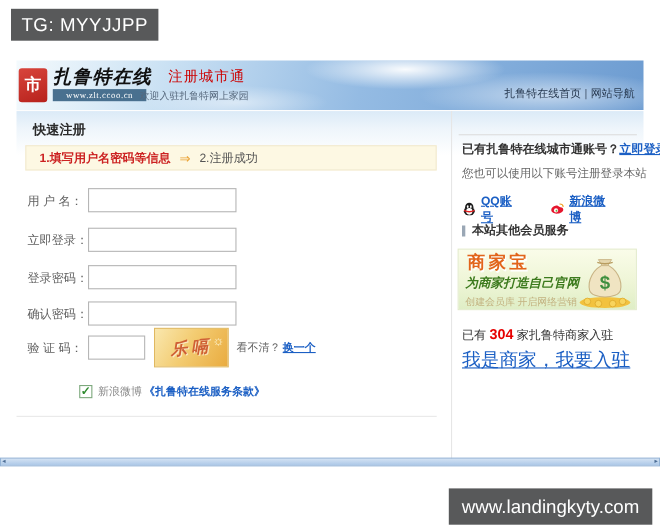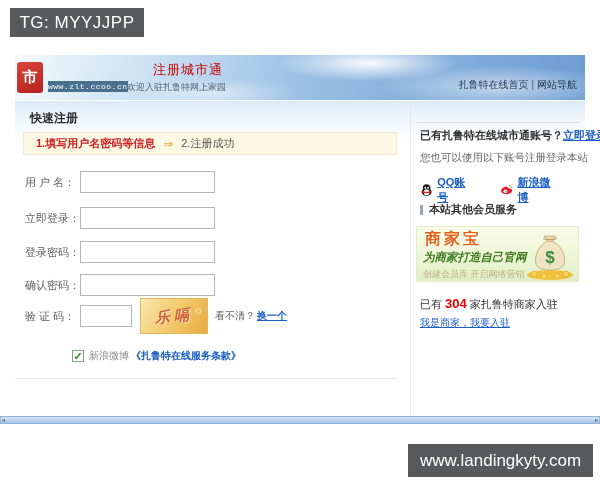--- a/index.html
+++ b/index.html
@@ -37,21 +37,21 @@
     position:absolute; left:2px; top:7px; width:26px; height:31px;
     background:linear-gradient(160deg,#d8453c,#b7221c); color:#fff; border-radius:3px;
     font-size:15px; font-weight:bold; display:flex; align-items:center; justify-content:center;
   }
   .site-name {
     position:absolute; left:33px; top:3px; font-family:"DejaVu Serif", serif;
     font-style:italic; font-weight:bold; font-size:17px; color:#101010; letter-spacing:1px;
   }
   .site-url {
     position:absolute; left:33px; top:26px; background:#49708f; color:#fff;
-    font-size:8px; padding:1px 0; letter-spacing:.5px; font-family:Liberation Mono, monospace;
+    font-size:8px; padding:1px 12px; letter-spacing:.5px; font-family:Liberation Serif, serif;
   }
   .reg-title { position:absolute; left:112px; top:6px; color:#cc0000; font-weight:normal; font-size:13px; letter-spacing:1px;padding-left:26px; }
   .reg-subtitle { position:absolute; left:112px; top:26px; color:#55677c; font-size:9px; }
   .header-nav { position:absolute; right:8px; top:23px; font-size:10px; color:#26384f; }
   .header-nav a { color:#26384f; text-decoration:none; }
   .nav-sep { margin:0 3px; color:#46586f; }
   
   .content {
     position:absolute; top:46px; left:0; right:0; bottom:0;
     background:linear-gradient(180deg, #dbeaf7 0px, #eef5fb 16px, #ffffff 40px);
@@ -119,39 +119,40 @@
   }
   .banner-title {
     position:absolute; left:8px; top:2px; color:#e2641b; font-weight:bold; font-size:16px;
     letter-spacing:3px; text-shadow:1px 1px 0 #fff;
   }
   .banner-sub { position:absolute; left:6px; top:23px; color:#3c7a1d; font-weight:bold; font-style:italic; font-size:11.5px; white-space:nowrap; }
   .banner-tag { position:absolute; left:6px; top:41px; color:#c3b280; font-size:9px; white-space:nowrap; }
   .banner svg { position:absolute; right:2px; top:2px; }
   .sb-stats { position:absolute; left:9px; top:195px; font-size:11px; color:#333; }
   .stat-count { color:#e60000; font-weight:bold; font-size:13px; margin:0 3px; }
-  .sb-merchant { position:absolute; left:9px; top:215px; font-size:10px; }
+  .sb-merchant { position:absolute; left:9px; top:215px; font-size:17px; }
   .sb-merchant a { color:#1b5fc4; text-decoration:underline; }
   
   .hscroll {
     position:absolute; left:0; top:416px; width:600px; height:8px;
     background:linear-gradient(180deg,#d3e2f3,#abc7e7); border:1px solid #93b3d6;
     display:flex; justify-content:space-between; align-items:center;
   }
   .hscroll .cap { font-size:6px; color:#4a6c94; line-height:6px; padding:0 1px; }
 </style>
 </head>
 <body>
 
 <div class="tg-badge">TG: MYYJJPP</div>
 
 <div class="container">
 
   <div class="header">
     <div class="logo-seal">市</div>
+    <div class="site-name">扎鲁特在线</div>
     <div class="site-url">www.zlt.ccoo.cn</div>
     <div class="reg-title">注册城市通</div>
     <div class="reg-subtitle">欢迎入驻扎鲁特网上家园</div>
     <div class="header-nav">
       <a href="#">扎鲁特在线首页</a><span class="nav-sep">|</span><a href="#">网站导航</a>
     </div>
   </div>
 
   <div class="content">
 

